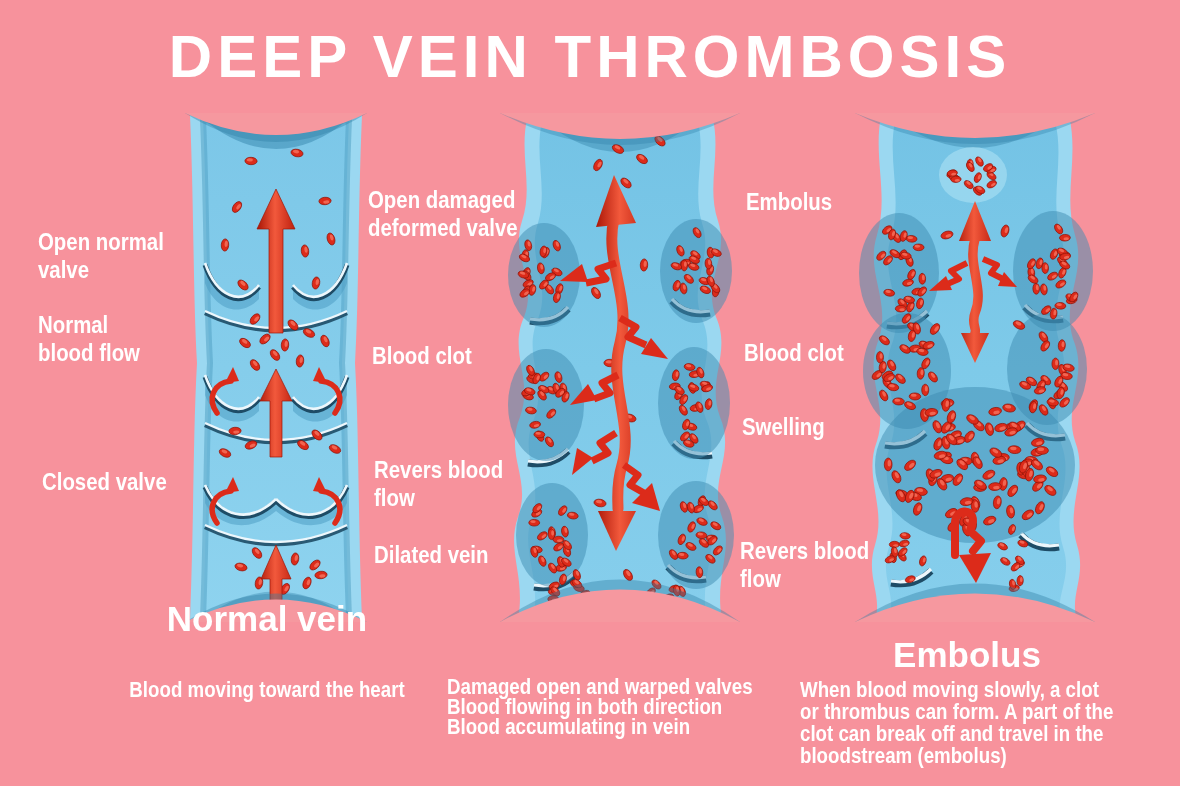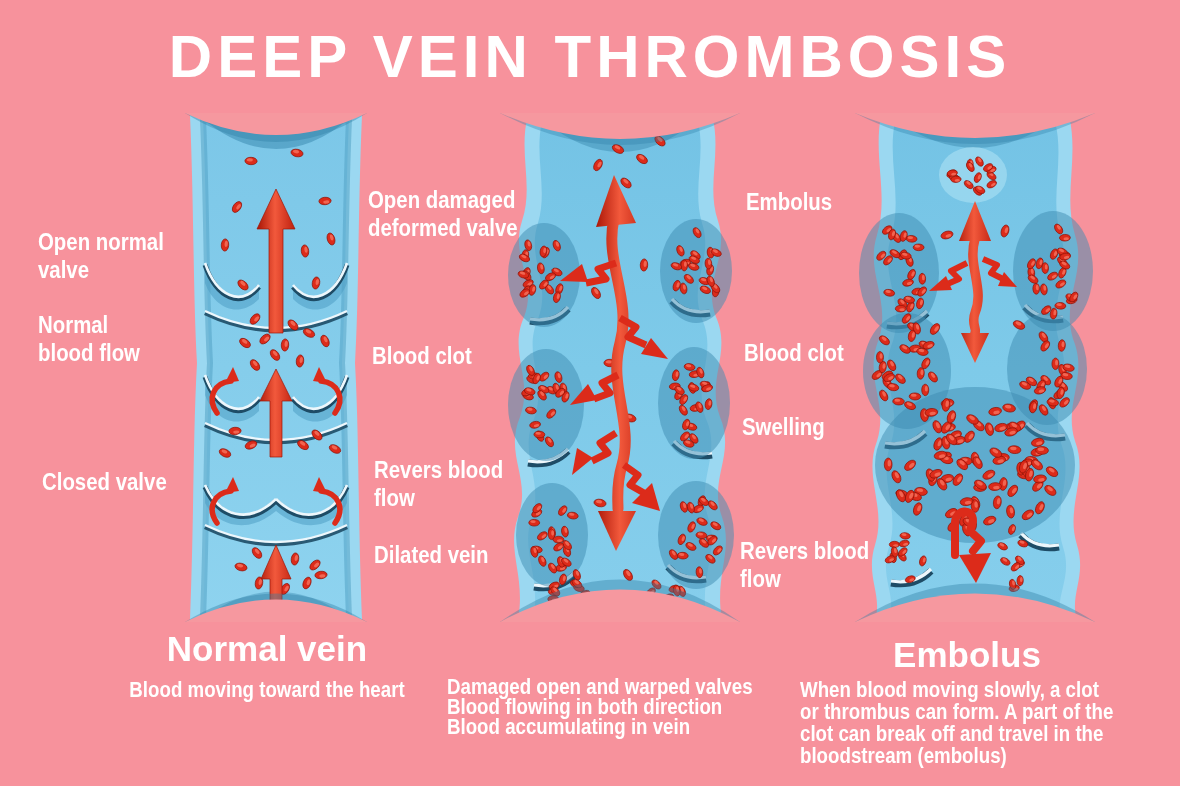--- a/index.html
+++ b/index.html
@@ -25,21 +25,21 @@
   #label-closed-valve{left:42px;top:468px;}
   #label-open-damaged-valve{left:368px;top:186px;}
   #label-blood-clot-thrombosis{left:372px;top:342px;}
   #label-revers-flow-thrombosis{left:374px;top:456px;}
   #label-dilated-vein{left:374px;top:541px;}
   #label-embolus-pointer{left:746px;top:188px;}
   #label-blood-clot-embolus{left:744px;top:339px;}
   #label-swelling{left:742px;top:413px;}
   #label-revers-flow-embolus{left:740px;top:537px;}
   .heading{position:absolute;font-size:35px;text-align:center;line-height:1.1;}
-  #heading-normal{left:117px;width:300px;top:630px;}
+  #heading-normal{left:117px;width:300px;top:600px;}
   #heading-thrombosis{left:462px;width:300px;top:634px;}
   #heading-embolus{left:817px;width:300px;top:636px;}
   .caption{
     position:absolute;font-size:22px;line-height:21px;white-space:pre-line;
     transform:scaleX(.85);
   }
   #caption-normal{left:97px;width:340px;top:679px;text-align:center;transform-origin:center top;}
   #caption-thrombosis{left:447px;width:390px;top:677px;line-height:20px;transform-origin:left top;}
   #caption-embolus{left:800px;width:390px;top:679px;line-height:22px;transform-origin:left top;}
 </style>

